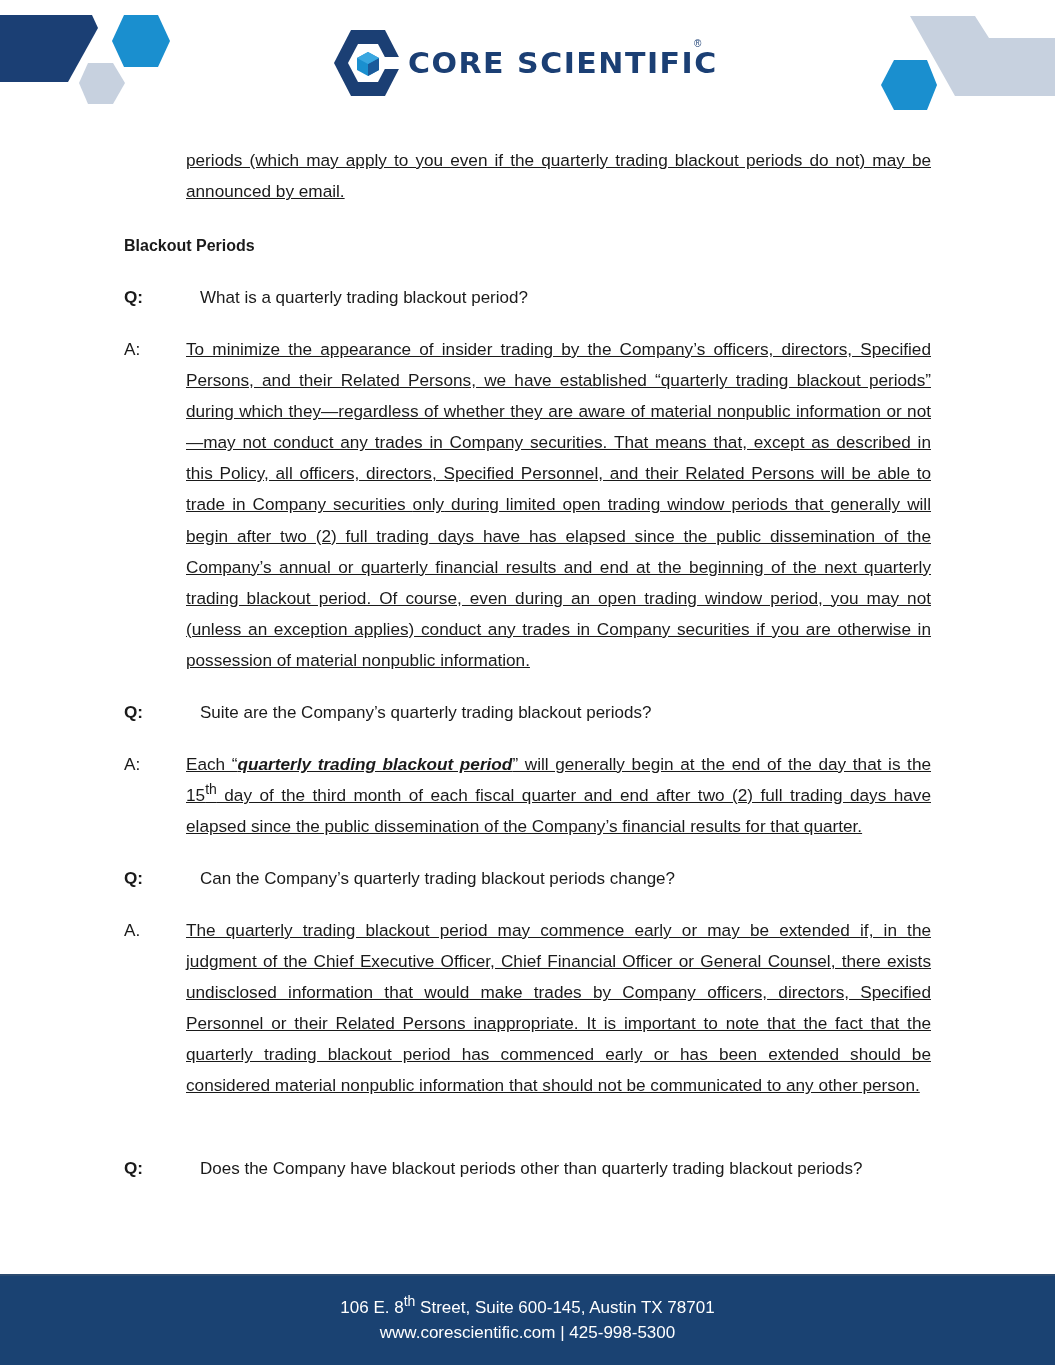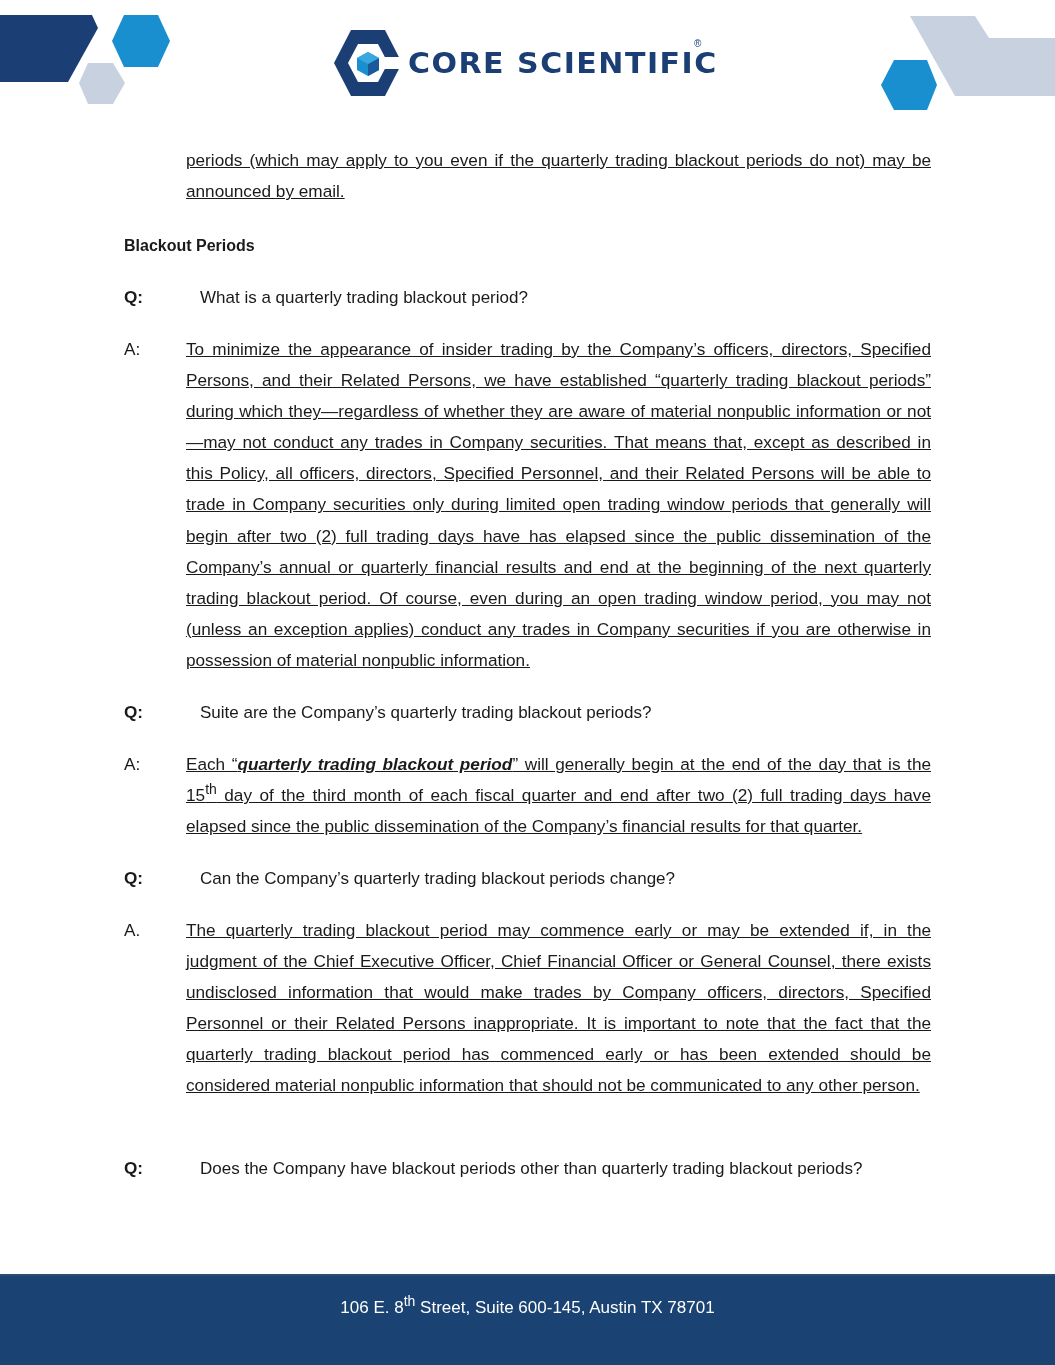--- a/index.html
+++ b/index.html
@@ -75,13 +75,14 @@
 
   <div class="label" style="top:770px">A.</div>
   <p class="para body-text" style="top:770px;margin:0">The quarterly trading blackout period may commence early or may be extended if, in the judgment of the Chief Executive Officer, Chief Financial Officer or General Counsel, there exists undisclosed information that would make trades by Company officers, directors, Specified Personnel or their Related Persons inappropriate. It is important to note that the fact that the quarterly trading blackout period has commenced early or has been extended should be considered material nonpublic information that should not be communicated to any other person.</p>
 
   <div class="label bold" style="top:1008px">Q:</div>
   <div class="question" style="top:1008px">Does the Company have blackout periods other than quarterly trading blackout periods?</div>
 </div>
 
 <div class="footer">
   <div class="line1"><span>106 E. 8</span><sup>th</sup><span> Street, Suite 600-145, Austin TX 78701</span></div>
+  <div><span>www.corescientific.com</span><span style="white-space:pre"> | </span><span>425-998-5300</span></div>
 </div>
 
 </body></html>

